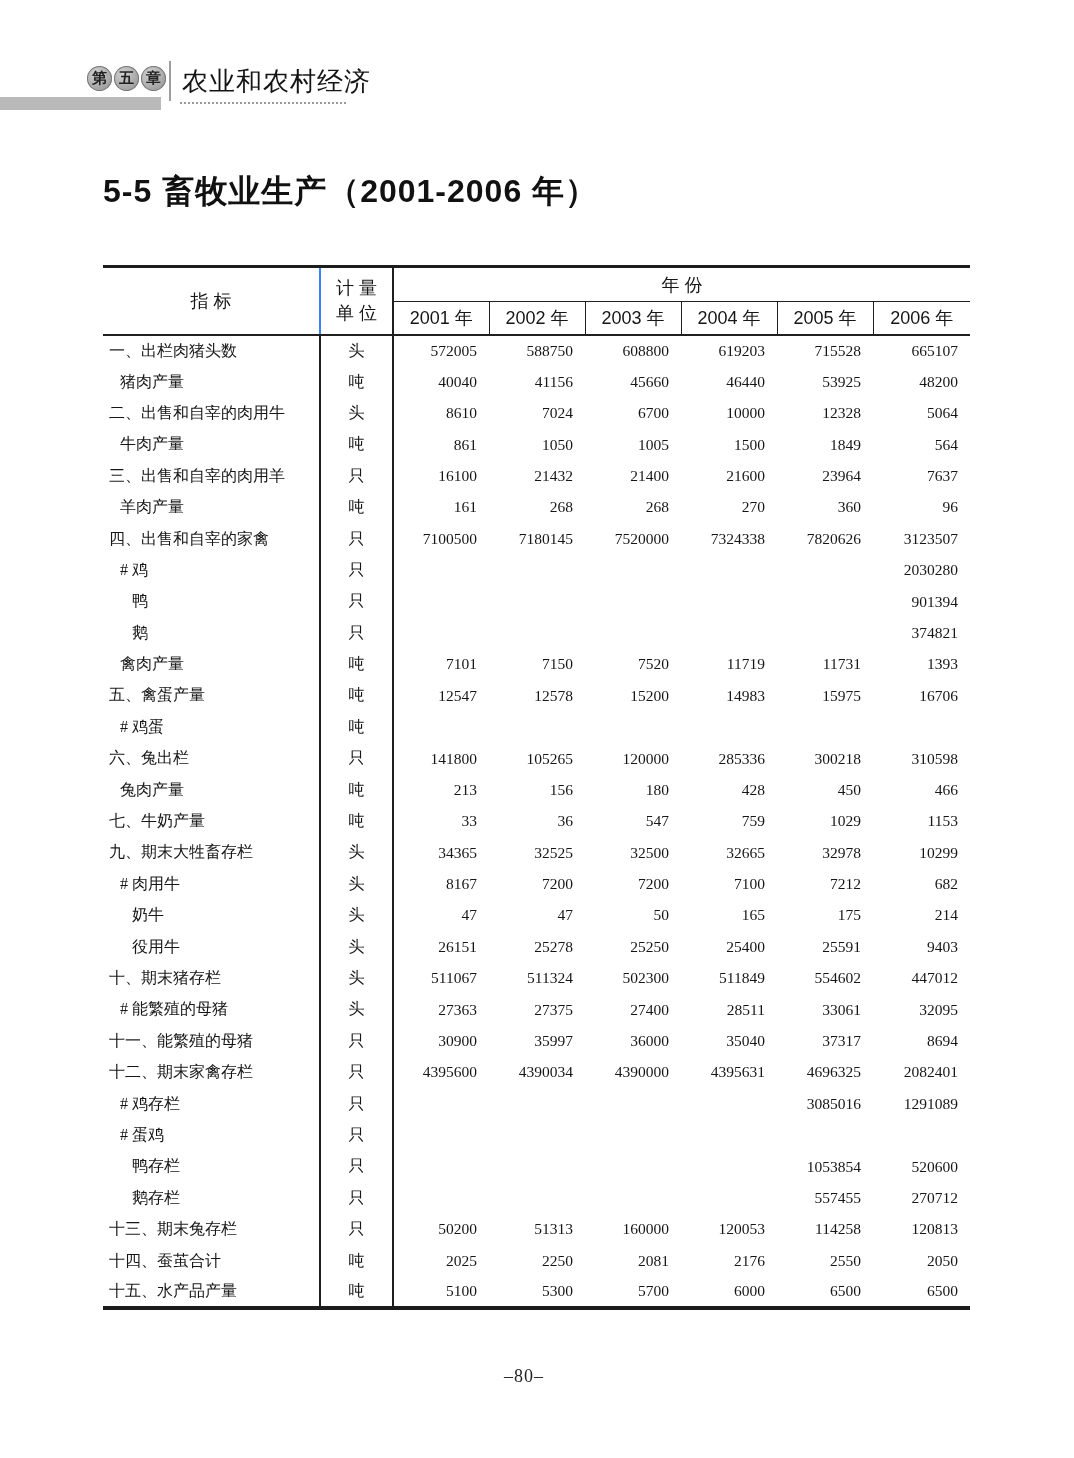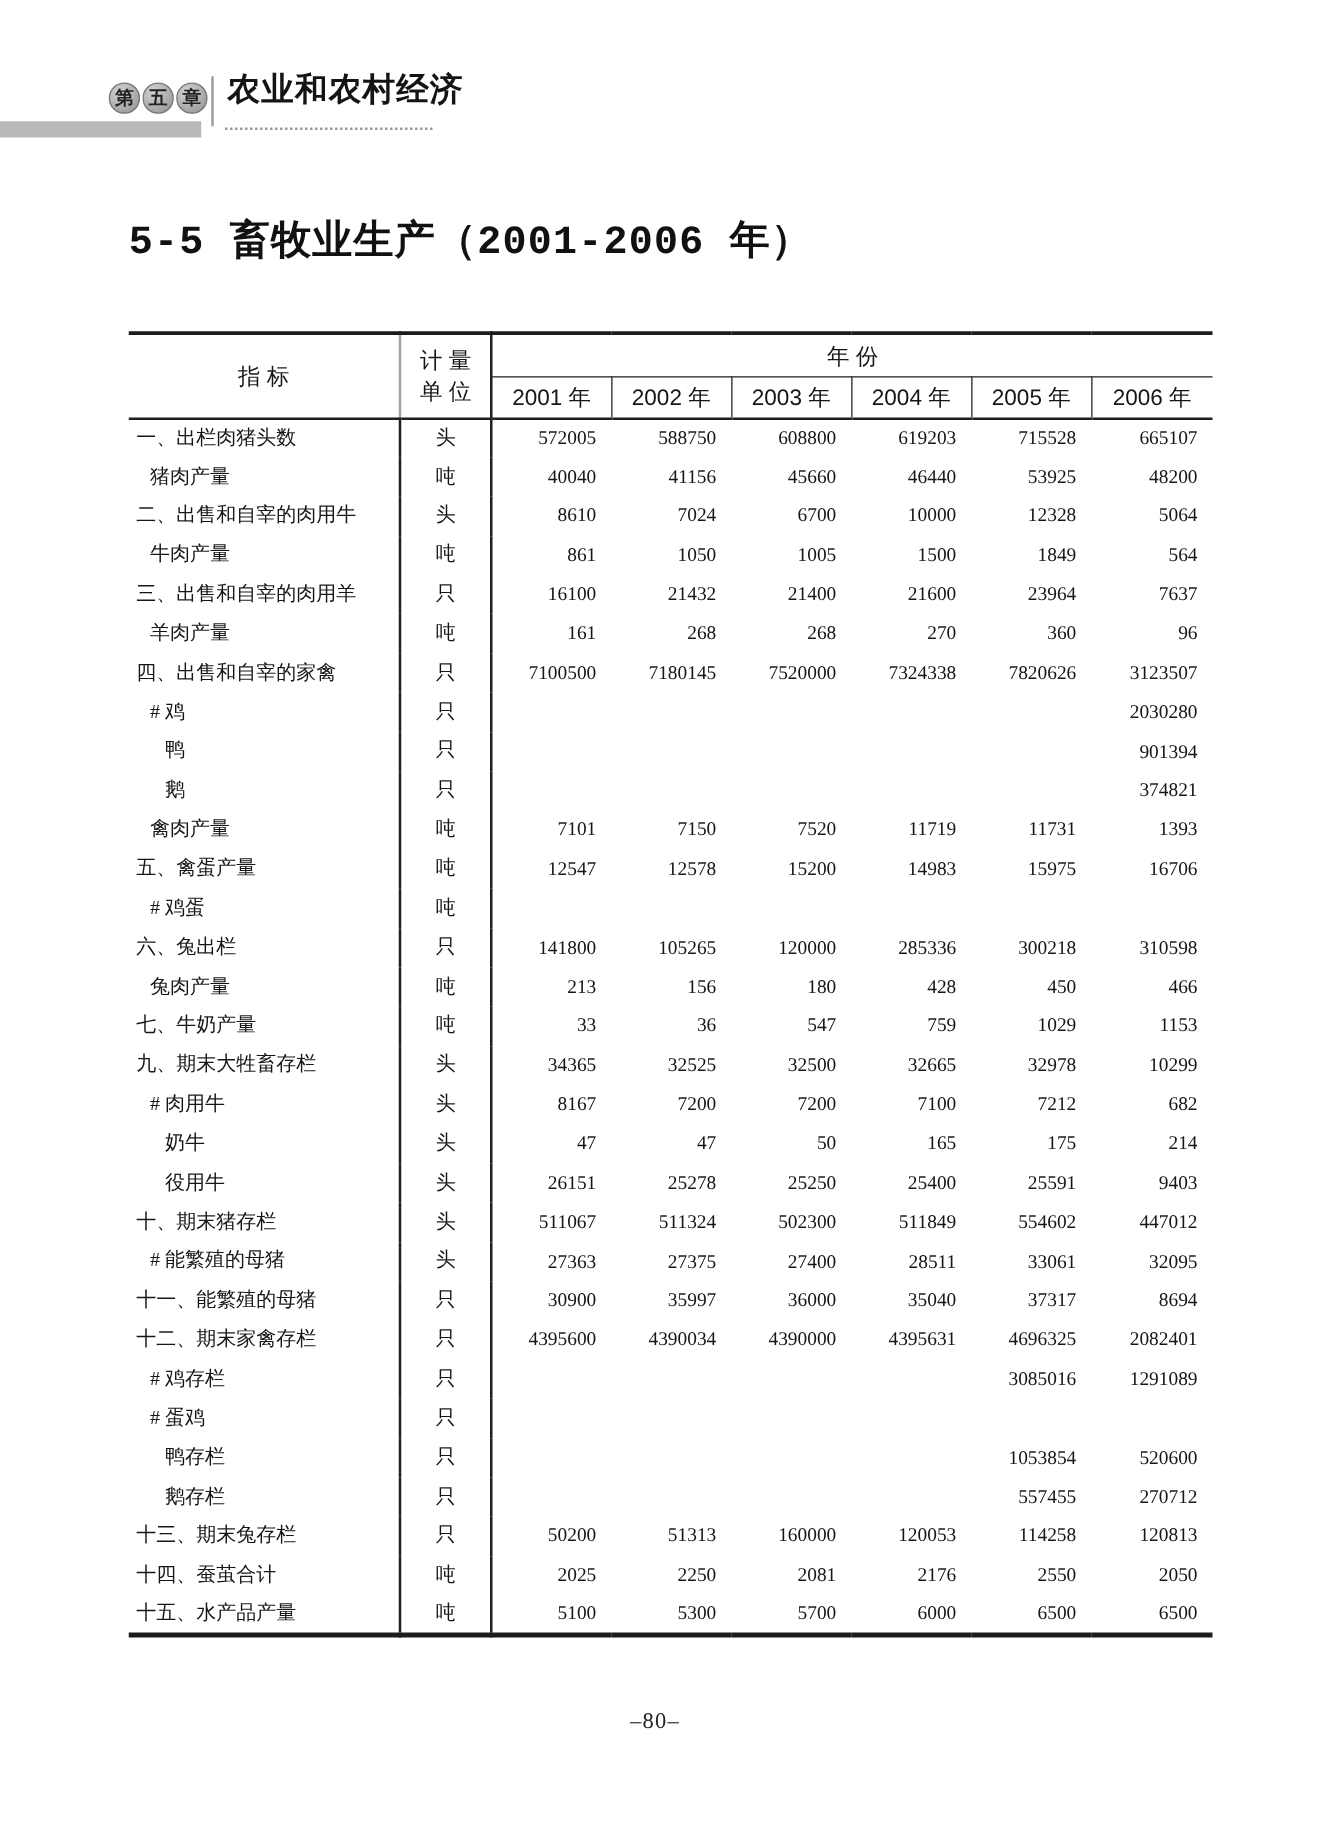--- a/index.html
+++ b/index.html
@@ -23,40 +23,40 @@
     box-shadow:inset 0 0 0 1px #787878;
     display:flex; align-items:center; justify-content:center;
     font-size:15px; font-weight:bold; color:#222;
     font-family:"Liberation Serif","DejaVu Serif",serif;
   }
   .chapter-divider {
     position:absolute; left:169px; top:61px;
     width:2px; height:40px; background:#9e9e9e;
   }
   .chapter-title {
-    position:absolute; left:182px; top:54px;
+    position:absolute; left:182px; top:64px;
     font-family:"Liberation Sans","DejaVu Sans",sans-serif;
-    font-weight:bold; font-size:26px; color:#141414;
+    font-weight:normal; font-size:26px; color:#141414;
     letter-spacing:1px;
   }
   .dotted-underline {
     position:absolute; left:180px; top:102px;
     width:166px; height:0;
     border-top:2px dotted #9a9a9a;
   }
   .gray-bar {
     position:absolute; left:0; top:97px;
     width:161px; height:13px; background:#b9b9b9;
   }
 
   
   .doc-title {
     position:absolute; left:103px; top:170px;
     font-size:32px; font-weight:bold; color:#111;
-    font-family:Liberation Mono, monospace;
+    font-family:Liberation Sans, sans-serif;
     letter-spacing:1px;
   }
 
   
   .tbl-wrap { position:absolute; left:103px; top:265px; width:867px; }
   table {
     width:867px; table-layout:fixed; border-collapse:collapse;
     border-top:3px solid #1c1c1c;
     border-bottom:4px solid #1c1c1c;
   }
@@ -64,21 +64,21 @@
   col.c-unit { width:73px;  }
   col.c-year { width:96px;  }
   col.c-year-last { width:97px; }
 
   thead th {
     font-family:"Liberation Sans","DejaVu Sans",sans-serif;
     font-weight:normal; font-size:18px; color:#161616;
     vertical-align:middle; text-align:center;
   }
   th.h-indicator {
-    border-right:2px solid #a3a3a3;
+    border-right:2px solid #3b82f6;
     border-bottom:2.5px solid #1f1f1f;
     margin-top:22px;
   }
   th.h-unit {
     border-right:2px solid #1f1f1f;
     border-bottom:2.5px solid #1f1f1f;
     line-height:1.35;
   }
   th.h-yeargroup {
     height:35px;

